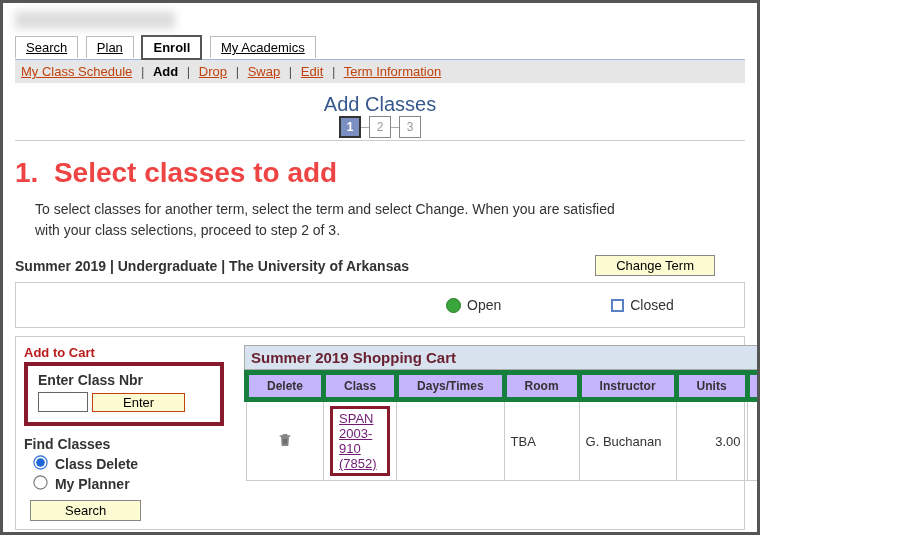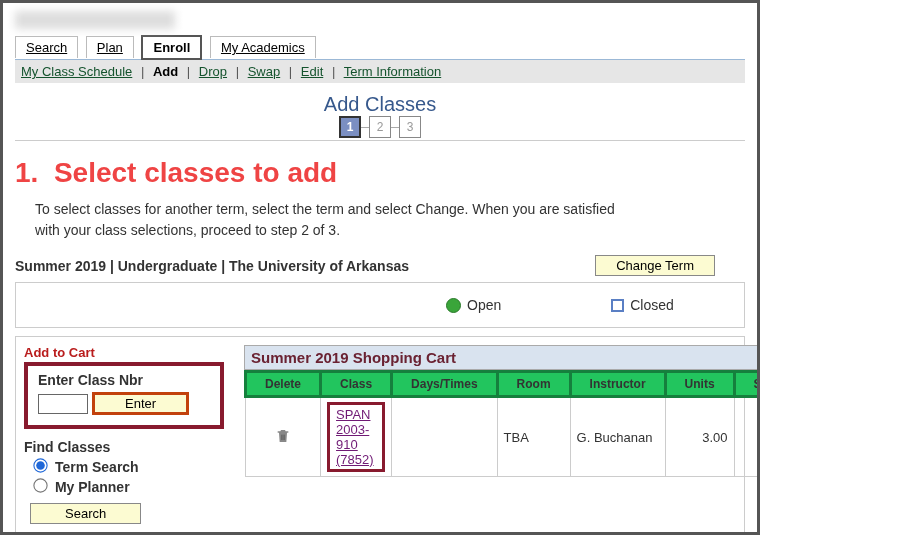--- a/index.html
+++ b/index.html
@@ -9,21 +9,21 @@
 
     
     .tabs-row { border-bottom: 1px solid #9bb8d6; padding-bottom: 0; margin-bottom: 0; }
     .tabs-row .tab { display: inline-block; border: 1px solid #bbb; border-bottom: none; background: #fff; padding: 3px 10px; margin-right: 4px; margin-bottom: -1px; cursor: pointer; font-size: 13px; }
     .tabs-row .tab span { text-decoration: underline; color: #000; }
     .tabs-row .tab.active { border: 2px solid #555; font-weight: bold; }
     .tabs-row .tab.active span { text-decoration: none; }
 
     
     .subnav { background: #e6e6e6; padding: 4px 6px; font-size: 13px; margin-bottom: 10px; }
-    .subnav a { color: #14532d; text-decoration: underline; cursor: pointer; }
+    .subnav a { color: #c2410c; text-decoration: underline; cursor: pointer; }
     .subnav .sep { margin: 0 5px; color: #555; }
     .subnav .active-sub { font-weight: bold; color: #000; }
 
     
     .page-title { color: #36588c; font-size: 20px; margin-bottom: 2px; padding-bottom: 2px; border-bottom: 1px solid #ccc; display: flex; justify-content: space-between; align-items: center; flex-direction: column; }
 
     
     .steps { display: inline-flex; align-items: center; gap: 0; }
     .step-box { width: 22px; height: 22px; border: 1px solid #888; display: inline-flex; justify-content: center; align-items: center; font-size: 12px; color: #999; }
     .step-box.active { background: #7b8fc2; color: #fff; border: 2px solid #333; font-weight: bold; }
@@ -45,32 +45,32 @@
     
     .main-cols { border: 1px solid #ccc; padding: 8px; margin-top: 8px; display: flex; gap: 20px; }
     .left-col { width: 200px; flex-shrink: 0; }
     .right-col { flex: 1; }
 
     .add-cart-label { color: #b91c1c; font-weight: bold; font-size: 13px; margin-bottom: 2px; }
     .highlight-box { border: 4px solid #881a2e; padding: 6px 10px 10px; margin-bottom: 10px; }
     .ecn-label { font-weight: bold; font-size: 14px; display: block; margin-bottom: 4px; }
     .ecn-row { display: flex; gap: 4px; align-items: center; }
     .ecn-input { width: 50px; border: 1px solid #666; padding: 2px; font-size: 12px; }
-    .btn-enter { background: #fcfbd2; border: 3px solid #c2410c; padding: 1px 30px; font-size: 13px; cursor: pointer; }
+    .btn-enter { background: #fcfbd2; border: 1px solid #c2410c; padding: 1px 30px; font-size: 13px; cursor: pointer; }
 
     .find-label { font-weight: bold; font-size: 14px; margin-bottom: 4px; }
     .radio-row { margin: 4px 0 4px 10px; font-size: 14px; }
     .radio-row input { transform: scale(1.1); accent-color: #2068d8; }
     .radio-row label { font-weight: bold; margin-left: 4px; }
     .search-btn-row { margin-top: 8px; margin-left: 6px; }
 
     
     .cart-title-row { background: #d9e3ef; border: 1px solid #aaa; padding: 3px 6px; color: #6a2232; font-weight: bold; font-size: 15px; }
     table.cart { border-collapse: collapse; width: 100%; }
-    table.cart th { background: #22c55e; border: 3px solid #15803d; padding: 4px 18px; font-size: 12px; font-weight: bold; text-align: left; }
+    table.cart th { background: #c4b5fd; border: 5px solid #15803d; padding: 4px 18px; font-size: 12px; font-weight: bold; text-align: left; }
     table.cart td { border: 1px solid #ccc; padding: 4px 6px; font-size: 13px; vertical-align: middle; }
     .class-link-box { border: 3px solid #881a2e; padding: 2px 6px; display: inline-block; }
     .class-link-box a { color: #701a75; text-decoration: underline; cursor: pointer; }
     .trash-icon svg { width: 16px; height: 18px; }
     .status-cell { text-align: center; }
     .units-cell { text-align: right; }
   </style>
 </head>
 <body>
 
@@ -148,21 +148,21 @@
         <span class="ecn-label">Enter Class Nbr</span>
         <div class="ecn-row">
           <input class="ecn-input" type="text" value="" style="">
           <button class="btn-enter">Enter</button>
         </div>
       </div>
 
       <div class="find-label">Find Classes</div>
       <div class="radio-row">
         <input type="radio" name="find" id="r1" checked="" style="">
-        <label for="r1">Term Search</label>
+        <label for="r1">Class Delete</label>
       </div>
       <div class="radio-row">
         <input type="radio" name="find" id="r2" style="">
         <label for="r2">My Planner</label>
       </div>
       <div class="search-btn-row">
         <button class="btn-yellow" style="padding:2px 34px;">Search</button>
       </div>
     </div>
 

